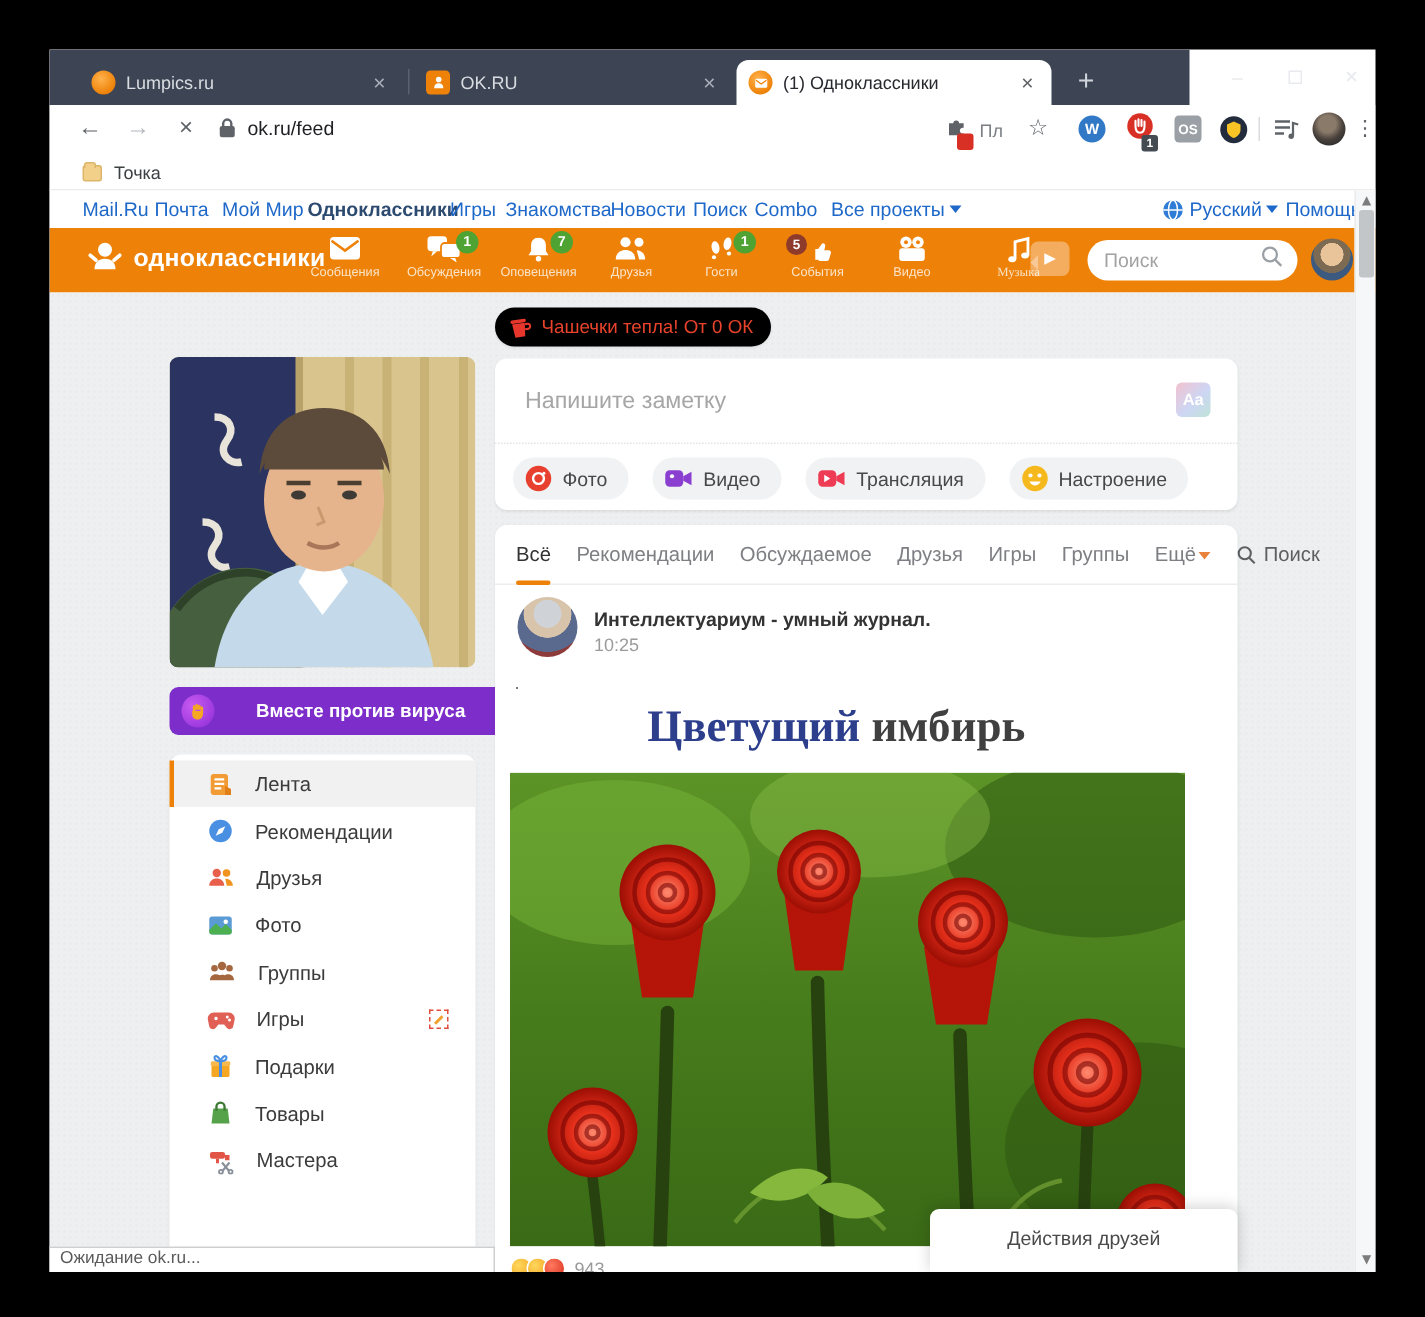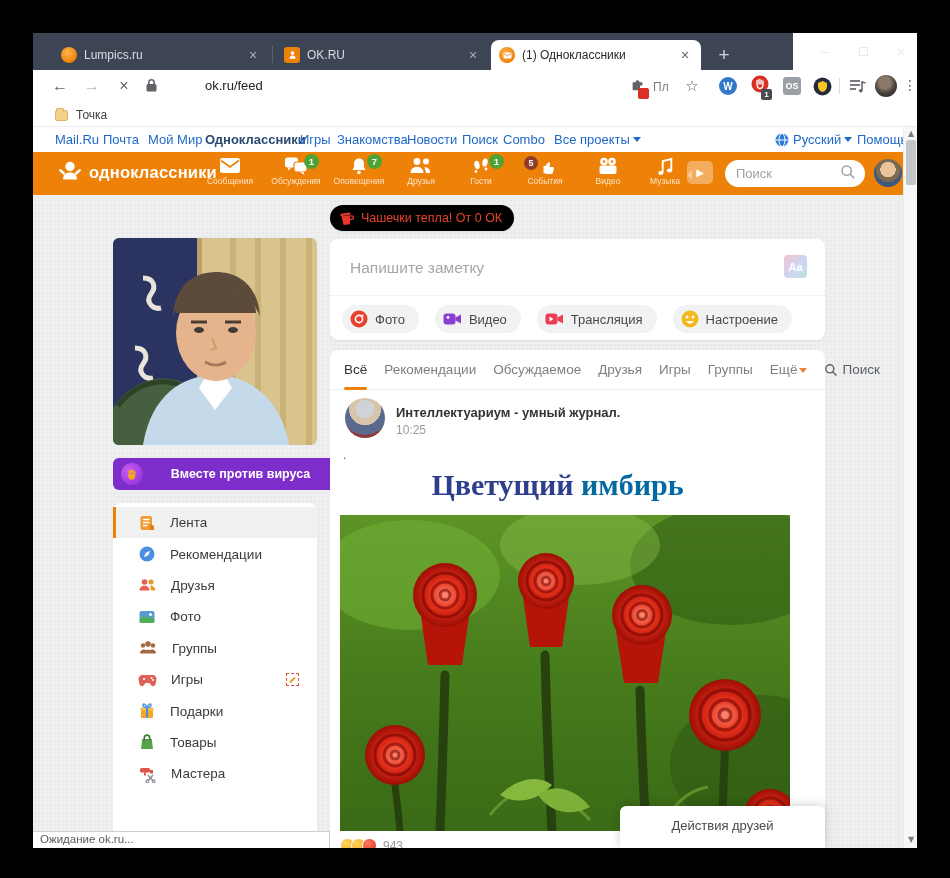--- a/index.html
+++ b/index.html
@@ -91,21 +91,21 @@
   .ftab.on{color:#333;}
   .ftab.on:after{content:"";position:absolute;left:0;right:0;bottom:-13px;height:3px;background:#ee8208;border-radius:2px;}
   .caret-o{display:inline-block;width:0;height:0;border-left:4px solid transparent;border-right:4px solid transparent;border-top:5px solid #e8823c;vertical-align:1px;margin-left:2px;}
   .fsearch{margin-left:auto;display:flex;align-items:center;gap:4px;color:#5d5f63;font-size:13.5px;}
   .pavatar{position:absolute;left:15px;top:48px;width:40px;height:40px;border-radius:50%;
     background:radial-gradient(circle at 50% 28%,#cfd3d8 0 26%,#d8c3ab 27% 45%,#5a6a8e 46% 72%,#8c3a3a 73%);}
   .pname{position:absolute;left:66px;top:55px;font-size:13px;font-weight:bold;color:#333;}
   .ptime{position:absolute;left:66px;top:73px;font-size:12px;color:#9b9b9b;}
   .pdot{position:absolute;left:13px;top:98px;font-size:12px;color:#666;}
   .ptitle{position:absolute;left:0;right:40px;top:118px;text-align:center;font-size:30px;font-weight:bold;font-family:"Liberation Serif","DejaVu Serif",serif;}
-  .ptitle .b{color:#2c3e8c;} .ptitle .r{color:#0369a1;}
+  .ptitle .b{color:#2c3e8c;} .ptitle .r{color:#404040;}
   .pimg{position:absolute;left:10px;top:165px;width:450px;height:316px;overflow:hidden;}
   .reactions{position:absolute;left:10px;top:488px;display:flex;align-items:center;}
   .remo{width:15px;height:15px;border-radius:50%;margin-right:-4px;border:1px solid #fff;}
   .rc1{background:radial-gradient(circle at 35% 35%,#ffd75e,#f0a51c);}
   .rc2{background:radial-gradient(circle at 35% 35%,#ffd75e,#ef9d18);}
   .rc3{background:radial-gradient(circle at 35% 35%,#ff7a5e,#da2f1f);}
   .rcount{margin-left:10px;font-size:12px;color:#999;}
   
   .popup{left:587px;top:773px;width:205px;height:42px;background:#fff;border-radius:6px 6px 0 0;
          box-shadow:0 -1px 10px rgba(0,0,0,.18);text-align:center;padding-top:12px;font-size:13px;color:#4a4a4a;}
@@ -156,21 +156,21 @@
   <div class="abs toolbar">
     <div class="abs navbtn" style="left:14px;">←</div>
     <div class="abs navbtn" style="left:46px;color:#b4b8bd;">→</div>
     <div class="abs navbtn" style="left:78px;">×</div>
     <div class="abs lock" style="left:112px;">
       <svg width="13" height="15" viewBox="0 0 13 15">
             <rect x="1.5" y="6" width="10" height="7.5" rx="1.5" fill="#5f6368"></rect>
             <path d="M3.8 6V4.4a2.7 2.7 0 015.4 0V6" stroke="#5f6368" stroke-width="1.6" fill="none"></path>
           </svg>
     </div>
-    <div class="abs urltext" style="left:132px;margin-left:40px;">ok.ru/feed</div>
+    <div class="abs urltext" style="left:132px;">ok.ru/feed</div>
 
     <div class="abs tb-ico" style="left:594px;">
       <span style="position:relative;display:inline-block;">
         <svg width="16" height="16" viewBox="0 0 18 18">
               <path d="M3 7h3.2a2.2 2.2 0 114.4 0H14v3.4a2.2 2.2 0 100 4.2V16H3z" fill="#5f6368"></path>
             </svg>
         <span class="extbadge" style="background:#d93025;"></span>
       </span>
     </div>
     <div class="abs" style="left:620px;top:10px;font-size:12px;color:#7b7e83;">Пл</div>
@@ -307,21 +307,21 @@
     <div class="abs okitem" style="left:546px;">
       <span class="ic"><svg width="22" height="18" viewBox="0 0 22 18">
               <circle cx="7" cy="4.5" r="3.8" fill="#fff"></circle>
               <circle cx="15" cy="4.5" r="3.8" fill="#fff"></circle>
               <circle cx="7" cy="4.5" r="1.3" fill="#ee8208"></circle>
               <circle cx="15" cy="4.5" r="1.3" fill="#ee8208"></circle>
               <rect x="2.5" y="8.5" width="17" height="8.5" rx="2" fill="#fff"></rect>
             </svg></span>
       <span class="lbl">Видео</span>
     </div>
-    <div class="abs okitem" style="left:603px;">
+    <div class="abs okitem" style="left:617px;font-family:Liberation Serif, serif;">
       <span class="ic"><svg width="17" height="19" viewBox="0 0 17 19">
               <path d="M6.2 15.8V4.2l8.6-2.2v11.3" stroke="#fff" stroke-width="1.9" fill="none"></path>
               <ellipse cx="4.3" cy="15.9" rx="2.6" ry="2" fill="#fff"></ellipse>
               <ellipse cx="12.9" cy="13.4" rx="2.6" ry="2" fill="#fff"></ellipse>
             </svg></span>
       <span class="lbl">Музыка</span>
     </div>
 
     <div class="abs playbub">▶</div>
     <div class="abs searchpill">

